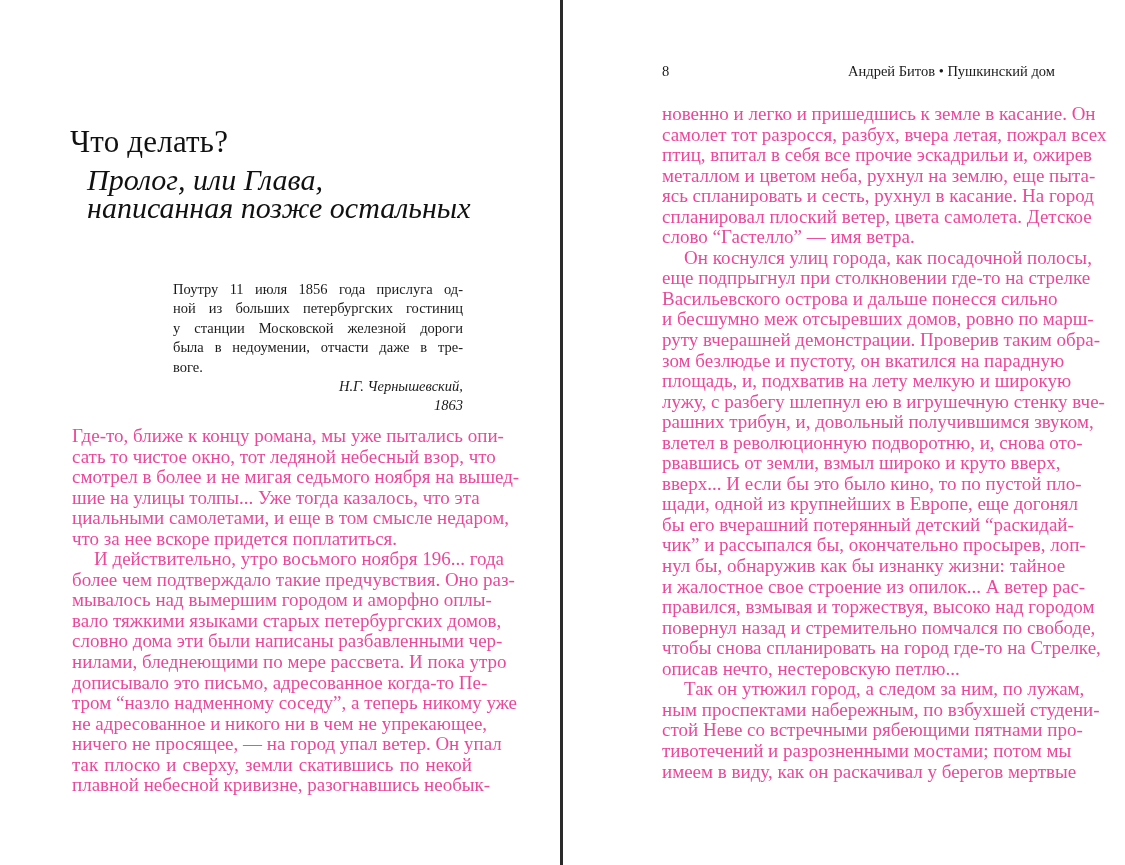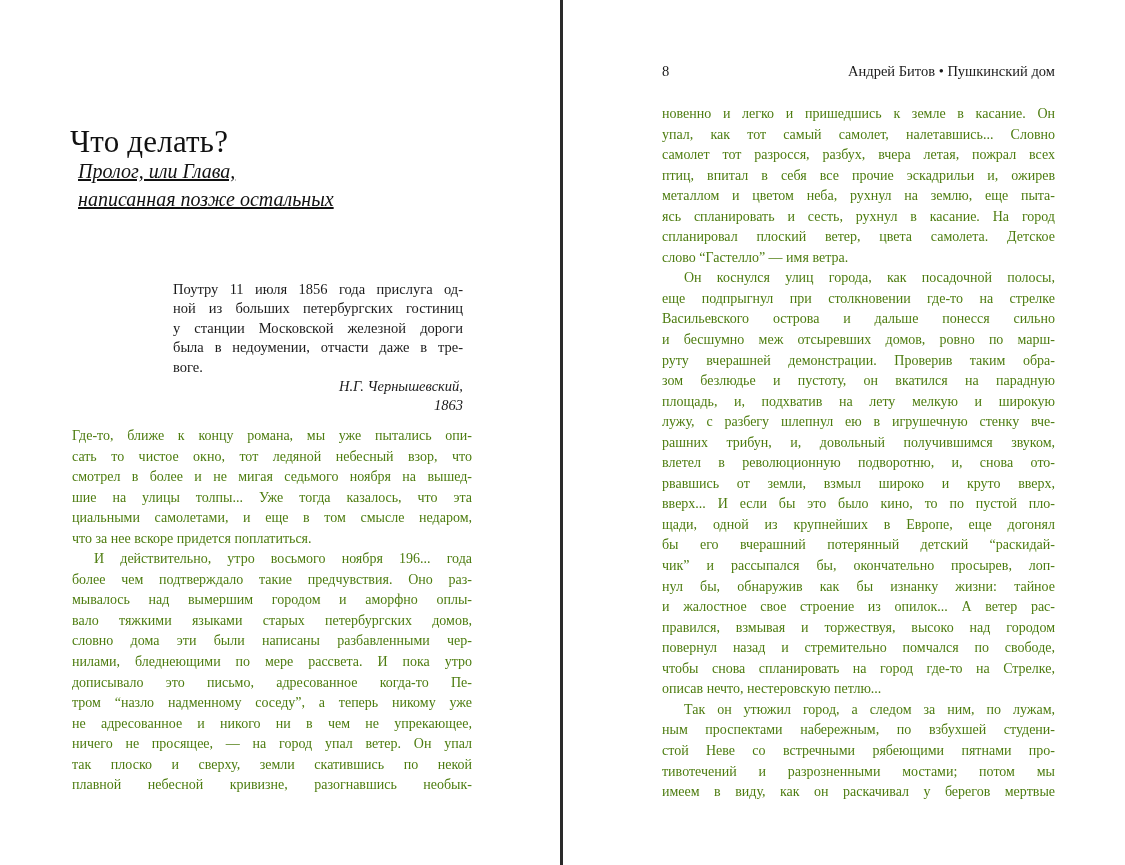--- a/index.html
+++ b/index.html
@@ -11,34 +11,34 @@
   .page-left { left: 0; width: 560px; }
   .page-right { left: 563px; width: 562px; }
   .divider {
     position: absolute; left: 560px; top: 0; width: 3px; height: 865px; background: #2a2a2a;
   }
   .chapter-title {
     position: absolute; left: 70px; top: 124px; margin: 0;
     font-size: 31px; font-weight: normal; color: #111; letter-spacing: 0.2px;
   }
   .chapter-subtitle {
-    position: absolute; left: 70px; top: 149px; margin: 8px;
-    font-size: 20px; font-style: italic; line-height: 28px; color: #111; text-decoration: underline;
+    position: absolute; left: 70px; top: 149px; margin: 17px;
+    font-size: 30px; font-style: italic; line-height: 28px; color: #111;
   }
   .epigraph {
     position: absolute; left: 173px; top: 280px; width: 290px;
     font-size: 14.5px; line-height: 19.4px; text-align: justify; color: #1a1a1a;
   }
   .epigraph-line { display: block; text-align: justify; text-align-last: justify; white-space: nowrap; }
   .epigraph-line.last { text-align-last: left; }
   .epigraph-author, .epigraph-year {
     display: block; text-align: right; font-style: italic;
   }
   .body-text {
-    position: absolute; font-size: 14px; line-height: 20.55px; color: #4d7c0f;
+    position: absolute; font-size: 19px; line-height: 20.55px; color: #ec4899;
   }
   .body-left { left: 72px; top: 426px; width: 400px; }
   .body-right { left: 99px; top: 104px; width: 393px; }
   .line {
     display: block; text-align: justify; text-align-last: justify; white-space: nowrap; height: 20.55px;
   }
   .line.indent { padding-left: 22px; }
   .line.end { text-align-last: left; }
   .running-head {
     position: absolute; top: 63px; left: 99px; width: 393px; font-size: 14.5px; color: #1a1a1a;
@@ -91,21 +91,20 @@
 <div class="divider"></div>
 
 <div class="page page-right">
   <div class="running-head">
     <span class="page-number">8</span>
     <span class="running-title">Андрей Битов • Пушкинский дом</span>
   </div>
 
   <div class="body-text body-right">
     <span class="line">новенно и легко и пришедшись к земле в касание. Он</span>
-    <span class="line">упал, как тот самый самолет, налетавшись... Словно</span>
     <span class="line">самолет тот разросся, разбух, вчера летая, пожрал всех</span>
     <span class="line">птиц, впитал в себя все прочие эскадрильи и, ожирев</span>
     <span class="line">металлом и цветом неба, рухнул на землю, еще пыта-</span>
     <span class="line">ясь спланировать и сесть, рухнул в касание. На город</span>
     <span class="line">спланировал плоский ветер, цвета самолета. Детское</span>
     <span class="line end">слово “Гастелло” — имя ветра.</span>
     <span class="line indent">Он коснулся улиц города, как посадочной полосы,</span>
     <span class="line">еще подпрыгнул при столкновении где-то на стрелке</span>
     <span class="line">Васильевского острова и дальше понесся сильно</span>
     <span class="line">и бесшумно меж отсыревших домов, ровно по марш-</span>

